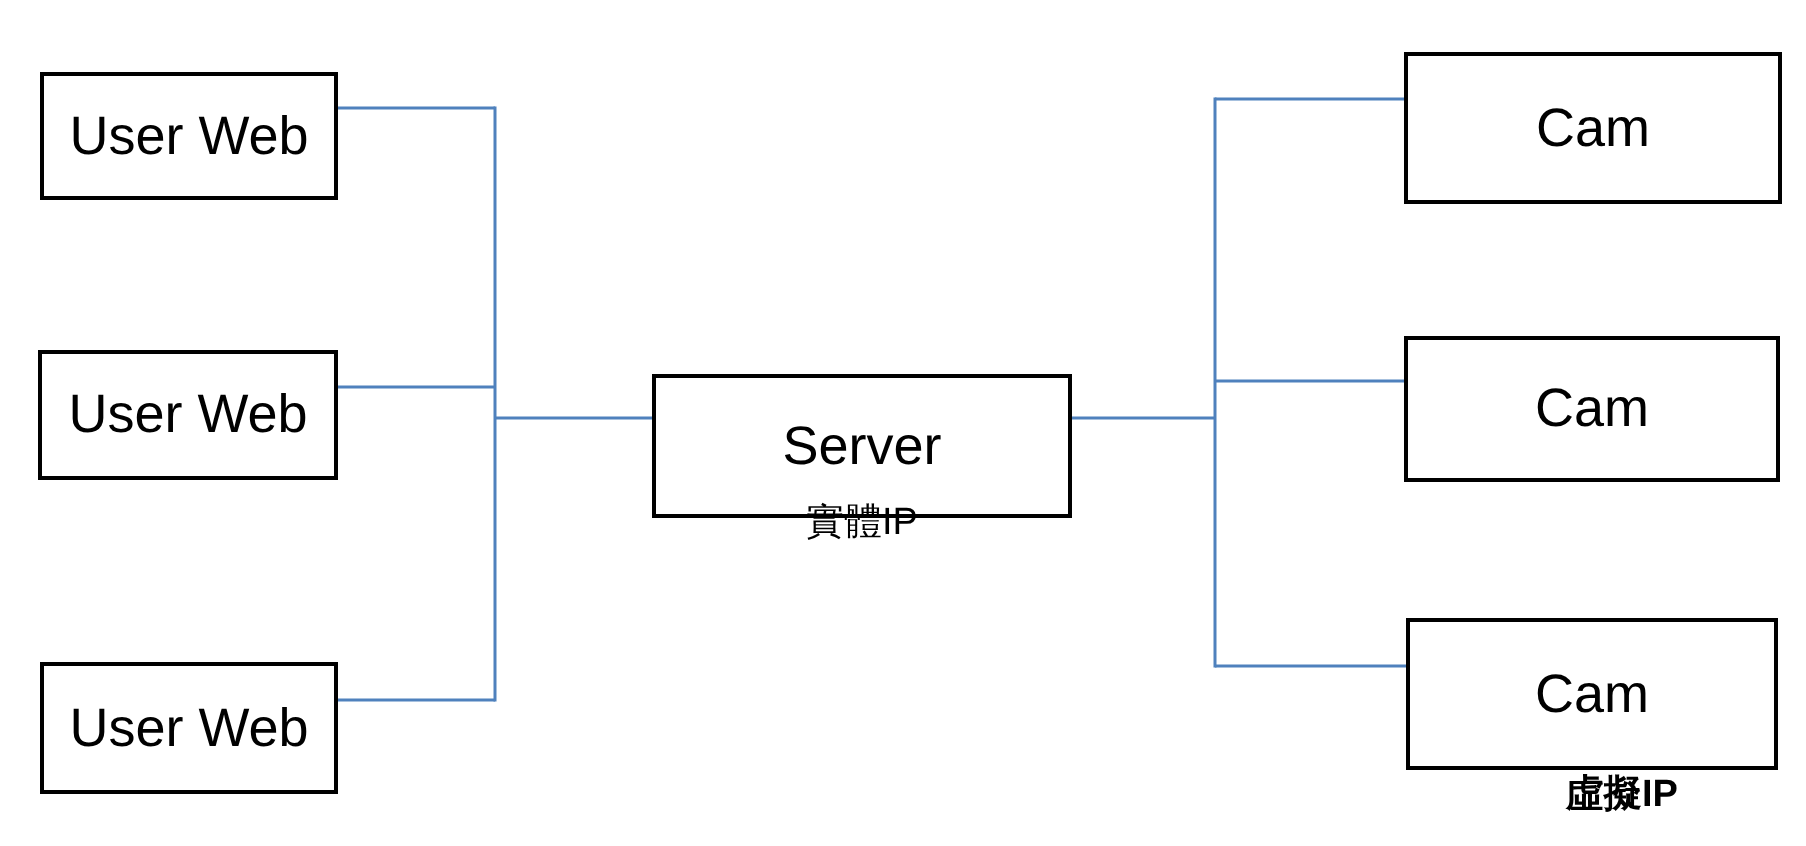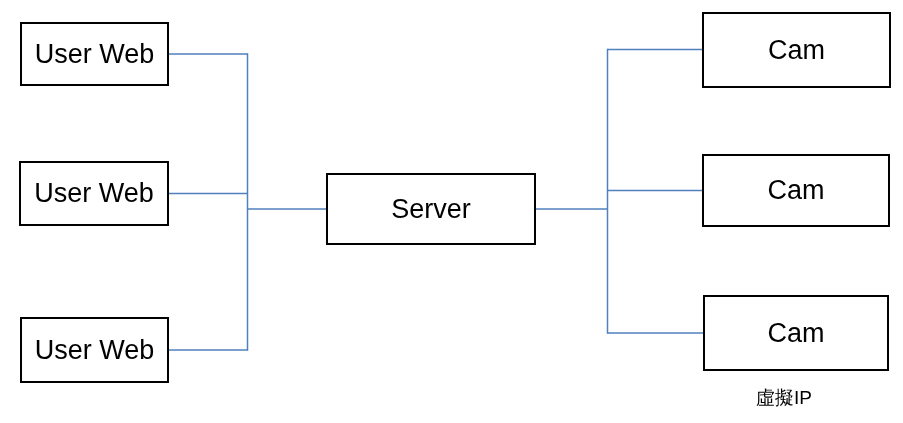--- a/index.html
+++ b/index.html
@@ -38,39 +38,40 @@
     box-sizing:border-box;
     border:2px solid var(--color-box-border,#000);
     background:var(--color-box-fill,#fff);
     display:flex;
     align-items:center;
     justify-content:center;
     font-size:27px;
     line-height:1;
     color:var(--color-text,#000);
     white-space:nowrap;
+    margin-top:14px;
   }
   .node-uw1{left:20px;top:22px;width:149px;height:64px;}
   .node-uw2{left:19px;top:161px;width:150px;height:65px;}
   .node-uw3{left:20px;top:317px;width:149px;height:66px;}
   .node-server{left:326px;top:173px;width:210px;height:72px;}
   .node-cam1{left:702px;top:12px;width:189px;height:76px;}
   .node-cam2{left:702px;top:154px;width:188px;height:73px;}
   .node-cam3{left:703px;top:295px;width:186px;height:76px;}
   .caption{
     position:absolute;
     width:110px;
     text-align:center;
     font-size:19px;
     line-height:22px;
     color:var(--color-text,#000);
     white-space:nowrap;
   }
   .caption-server{left:376px;top:251px;}
-  .caption-cams{left:729px;top:387px;}
+  .caption-cams{left:756px;top:387px;font-weight:bold;}
 </style>
 </head>
 <body>
 
 <div class="canvas">
 
   <svg class="wires" viewBox="0 0 903 423" xmlns="http://www.w3.org/2000/svg">
 
     <line class="conn" x1="169" y1="54" x2="247.5" y2="54"></line>
     <line class="conn" x1="169" y1="193.5" x2="247.5" y2="193.5"></line>
@@ -93,20 +94,21 @@
   <div class="node node-uw2">
     <span>User Web</span>
   </div>
   <div class="node node-uw3">
     <span>User Web</span>
   </div>
 
   <div class="node node-server">
     <span>Server</span>
   </div>
+  <div class="caption caption-server">實體IP</div>
 
   <div class="node node-cam1">
     <span>Cam</span>
   </div>
   <div class="node node-cam2">
     <span>Cam</span>
   </div>
   <div class="node node-cam3">
     <span>Cam</span>
   </div>

